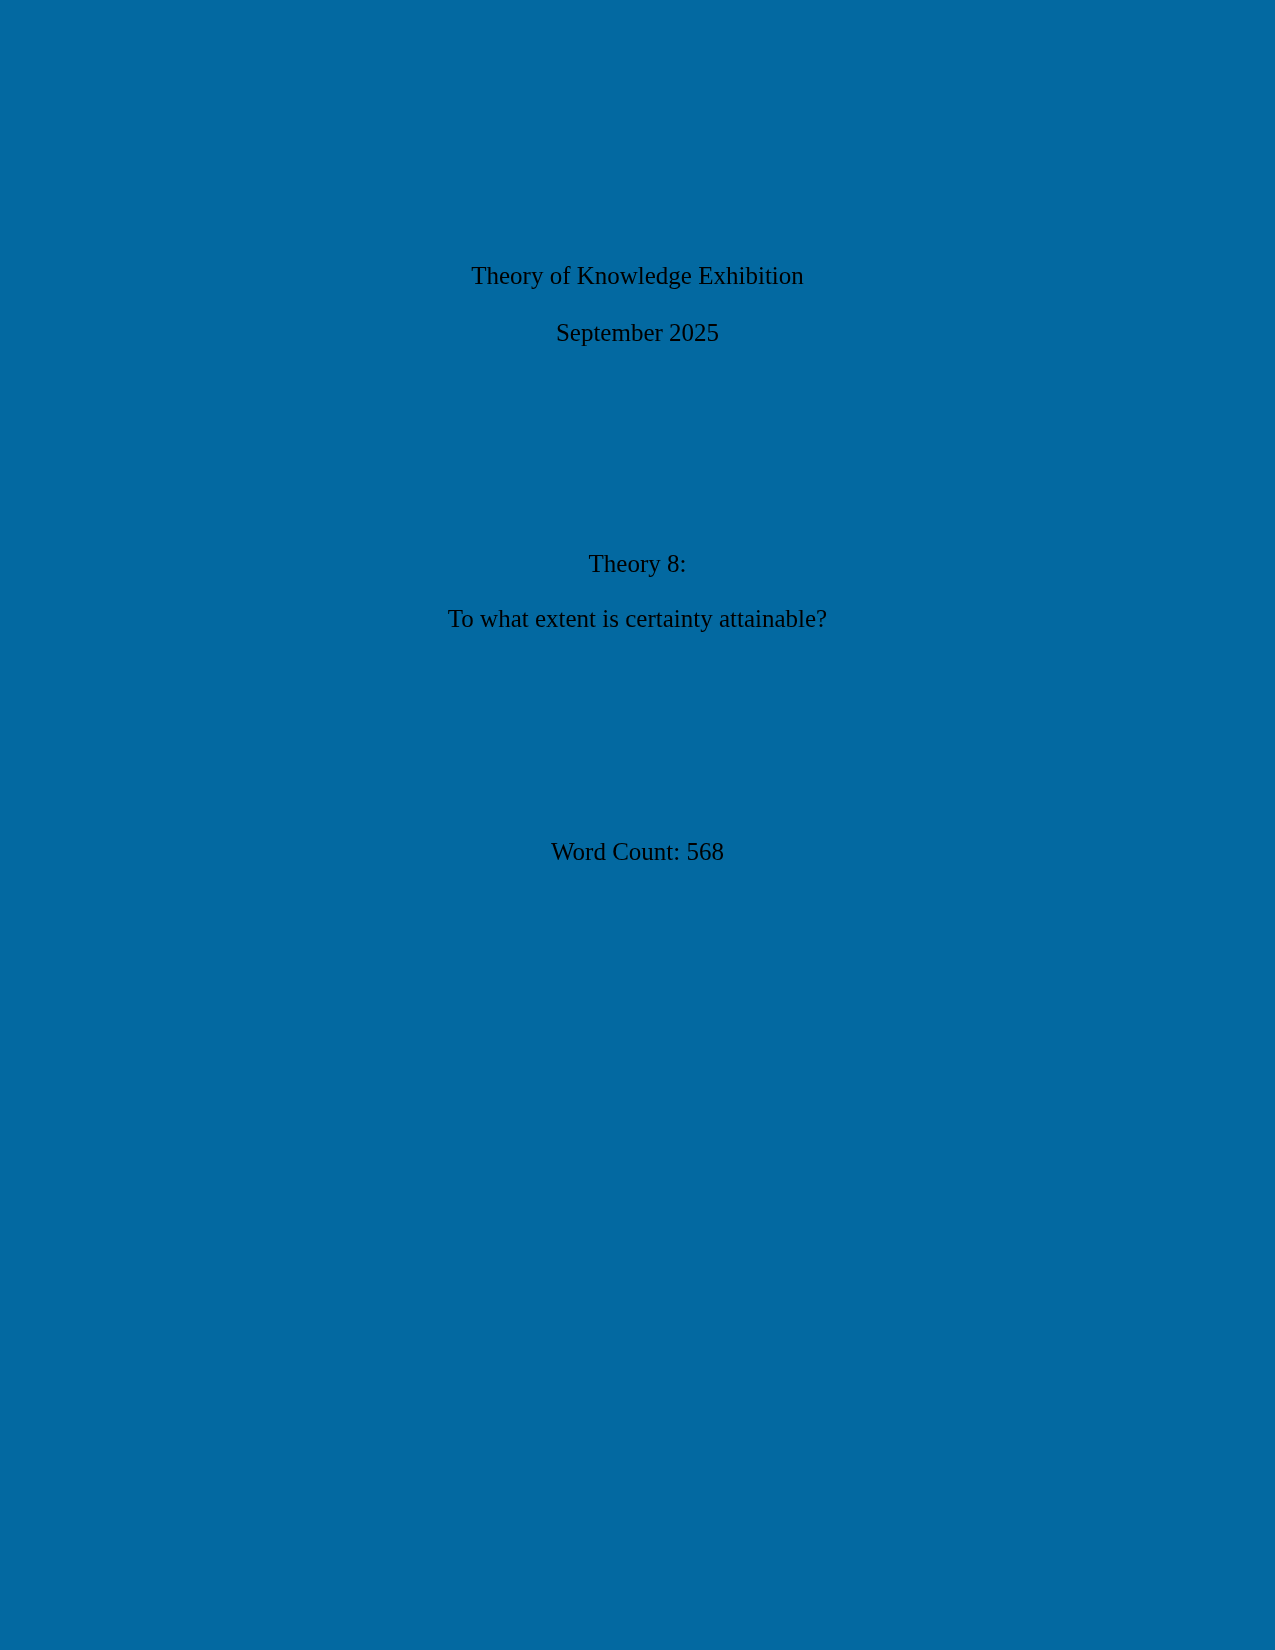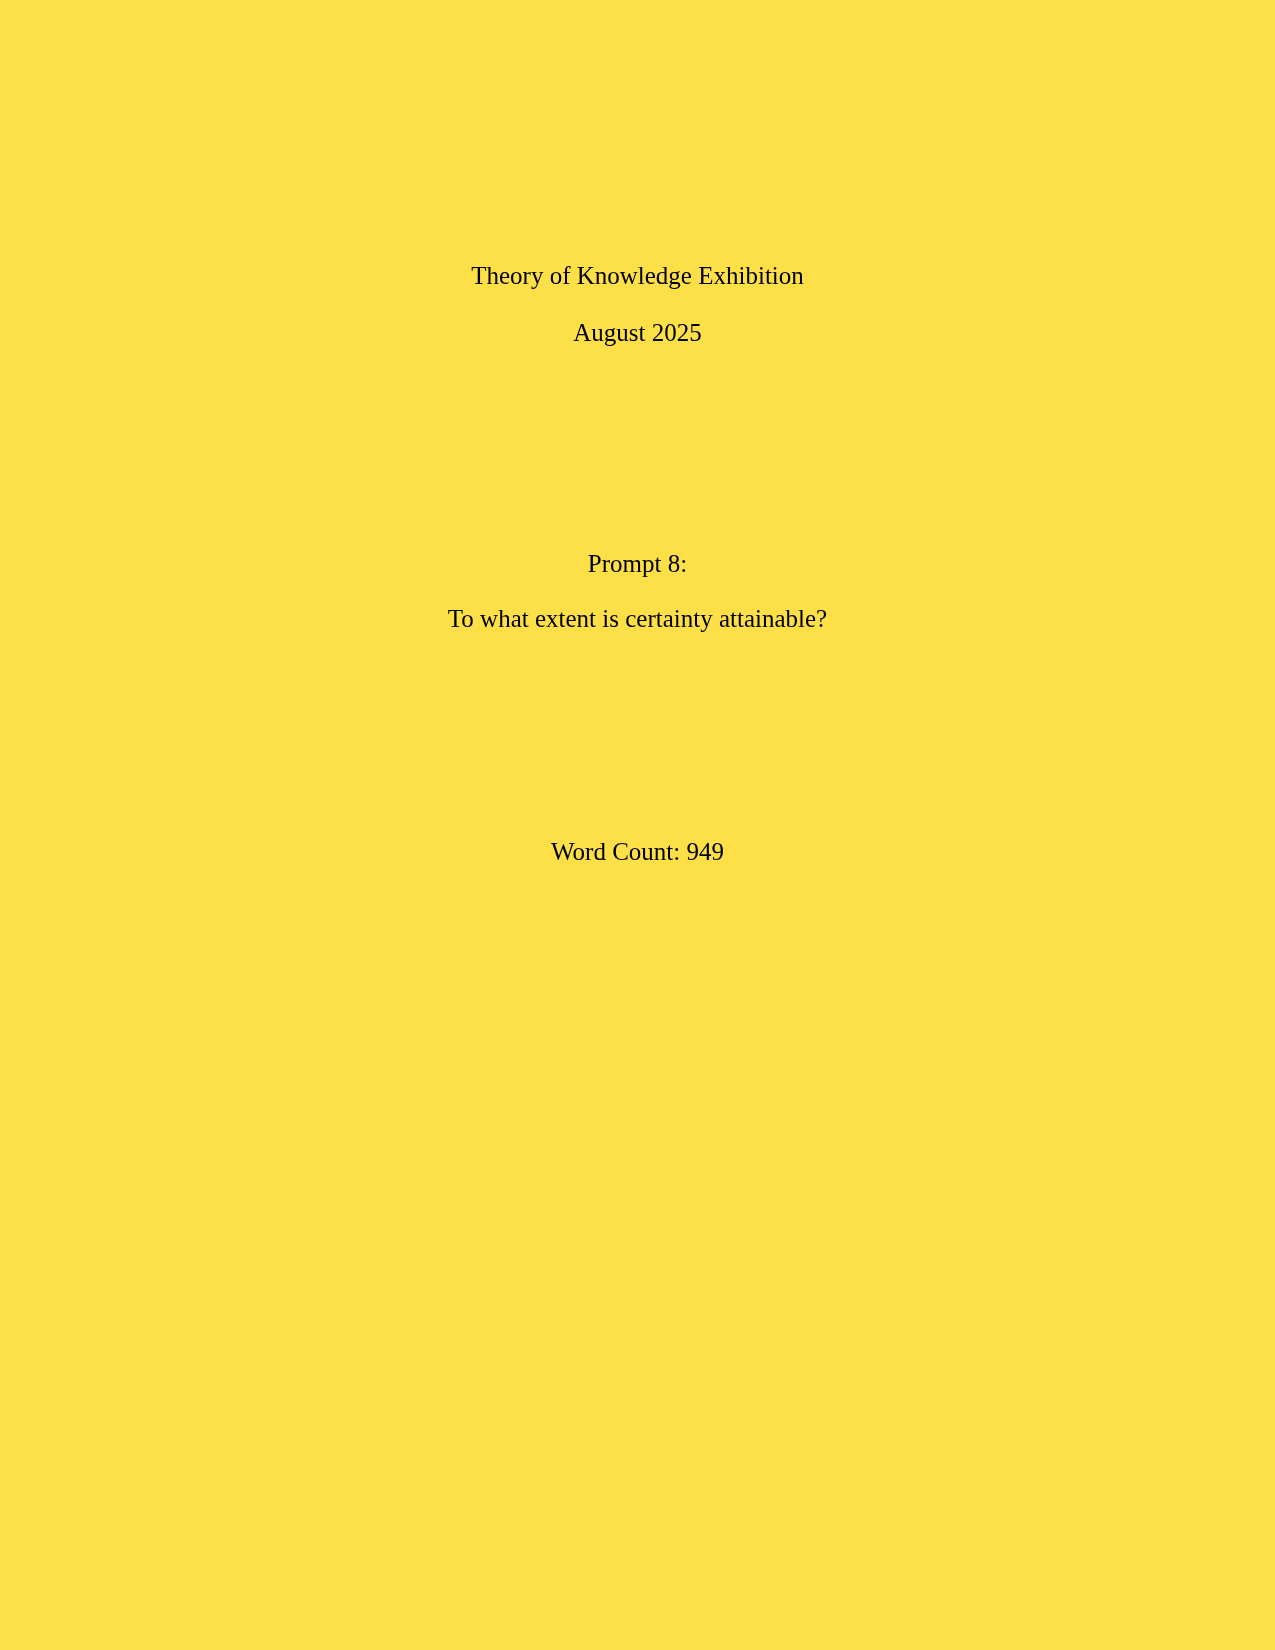--- a/index.html
+++ b/index.html
@@ -4,21 +4,21 @@
 <style>
   html, body {
     margin: 0;
     padding: 0;
     background: #ffffff;
   }
   .page {
     position: relative;
     width: 1275px;
     height: 1650px;
-    background: #fde047;
+    background: #0369a1;
     font-family: "Liberation Serif", "DejaVu Serif", serif;
     font-size: 25px;
     color: #000000;
     overflow: hidden;
   }
   .doc-line {
     position: absolute;
     left: 0;
     width: 100%;
     text-align: center;
@@ -30,20 +30,20 @@
   .line-prompt-label { top: 535px; }
   .line-prompt-q     { top: 590px; font-weight: normal; }
   .line-word-count   { top: 823px; }
 </style>
 </head>
 <body>
 
 <div class="page">
   <div class="doc-line line-title">Theory of Knowledge Exhibition</div>
 
-  <div class="doc-line line-date">August 2025</div>
+  <div class="doc-line line-date">September 2025</div>
 
-  <div class="doc-line line-prompt-label">Prompt 8:</div>
+  <div class="doc-line line-prompt-label">Theory 8:</div>
 
   <div class="doc-line line-prompt-q">To what extent is certainty attainable?</div>
 
-  <div class="doc-line line-word-count">Word Count: 949</div>
+  <div class="doc-line line-word-count">Word Count: 568</div>
 </div>
 
 </body></html>

